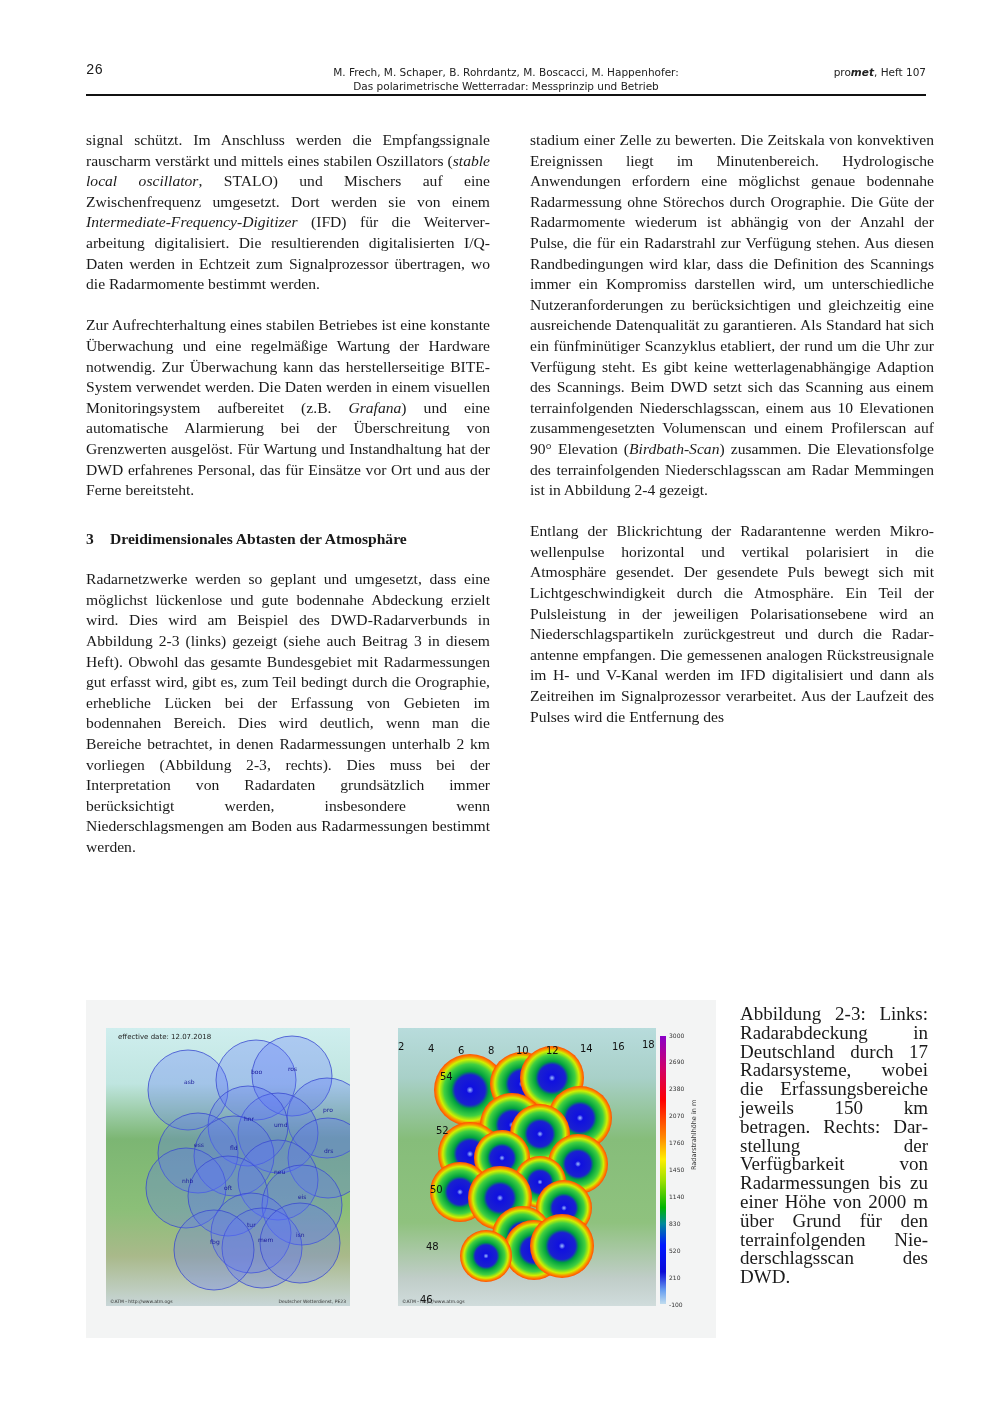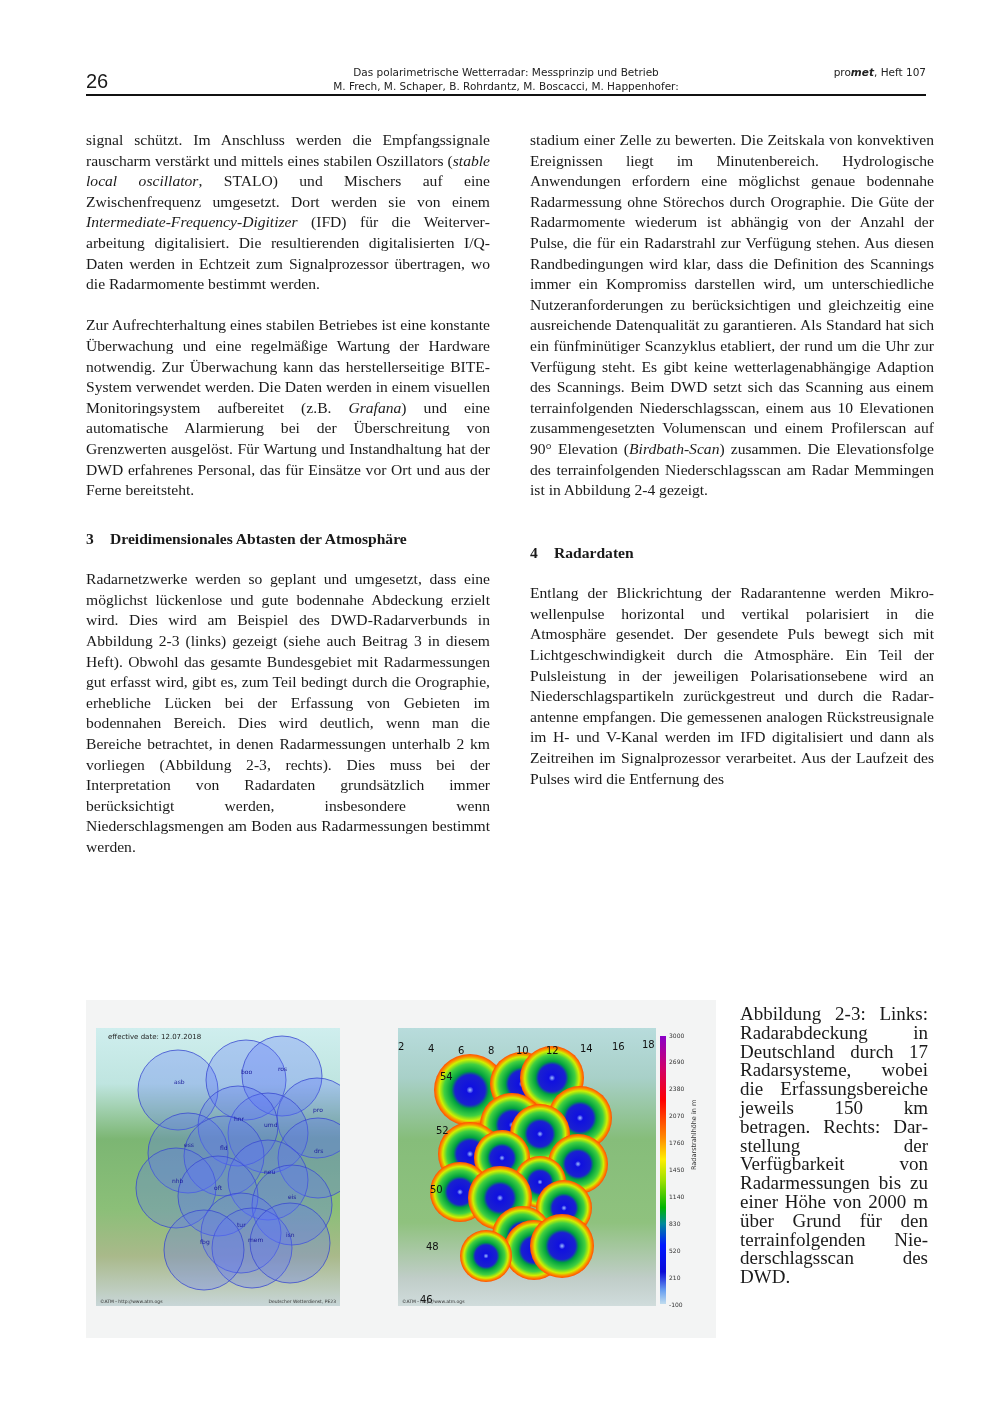--- a/index.html
+++ b/index.html
@@ -1,62 +1,61 @@
 <!DOCTYPE html>
 <html><head>
 <meta charset="utf-8">
 <style>
   html, body { margin:0; padding:0; background:#ffffff; }
   body { width:1000px; height:1414px; position:relative; overflow:hidden; font-family:"Liberation Serif", serif; color:#1a1a1a; }
   .header { position:absolute; left:86px; top:62px; width:840px; height:32px; border-bottom:2px solid #111; }
-  .page-num { position:absolute; left:0; top:8px; font-family:Liberation Sans, sans-serif; font-size:20px; }
+  .page-num { position:absolute; left:0; top:0; font-family:Liberation Mono, monospace; font-size:14px; }
   .running { position:absolute; left:0; right:0; top:3px; text-align:center; font-family:"DejaVu Sans", sans-serif; font-size:10.5px; line-height:14px; color:#222; }
   .journal { position:absolute; right:0; top:4px; font-family:"DejaVu Sans", sans-serif; font-size:10.5px; color:#222;text-align:center; }
   .journal b { font-style:italic; }
   .col { position:absolute; top:130px; width:404px; font-size:15.6px; line-height:20.6px; text-align:justify; hyphens:manual; }
   .col.left { left:86px; }
   .col.right { left:530px; }
   .col p { margin:0 0 20.6px 0; }
   .col h3 { font-size:15.6px; font-weight:bold; margin:22px 0 20px 0; line-height:20.6px; }
   .col h3 .num { display:inline-block; width:24px; }
   .figure { position:absolute; left:86px; top:1000px; width:630px; height:338px; background:#f3f4f4; }
   .map { position:absolute; top:28px; height:278px; overflow:hidden; }
-  .map.left { left:10px; width:244px; background:linear-gradient(180deg,#cfeeee 0%,#bfe5e0 20%,#7cb673 40%,#8bbf78 65%,#a9b98a 82%,#c8d6d8 100%); }
+  .map.left { left:20px; width:244px; background:linear-gradient(180deg,#cfeeee 0%,#bfe5e0 20%,#7cb673 40%,#8bbf78 65%,#a9b98a 82%,#c8d6d8 100%); }
   .map.right { left:312px; width:258px; background:linear-gradient(180deg,#b8dcdc 0%,#a8d0c8 18%,#86bd7a 40%,#8fc27e 70%,#c0cdc8 90%,#d0dcdc 100%); }
   .map svg { position:absolute; left:0; top:0; }
   .eff-date { position:absolute; left:12px; top:5px; font-family:"DejaVu Sans", sans-serif; font-size:7px; color:#222; }
   .credit { position:absolute; bottom:2px; font-family:"DejaVu Sans", sans-serif; font-size:4.5px; color:#333; }
   .colorbar { position:absolute; left:574px; top:36px; width:6px; height:268px; background:linear-gradient(180deg,#8a00c8 0%,#d0006a 12%,#ff0000 24%,#ff8a00 38%,#ffee00 46%,#9be000 54%,#00b400 64%,#008a9a 70%,#0018ff 78%,#0a0ad8 88%,#6aa0f0 95%,#c0dcee 100%); }
   .cb-labels { position:absolute; left:583px; top:32px; height:276px; width:30px; font-family:"DejaVu Sans", sans-serif; font-size:6px; color:#333; }
   .cb-labels span { position:absolute; left:0; }
   .cb-title { position:absolute; left:604px; top:170px; transform:rotate(-90deg); transform-origin:left top; font-family:"DejaVu Sans", sans-serif; font-size:6.5px; color:#333; white-space:nowrap; }
   .caption { position:absolute; left:740px; top:997px; width:188px; font-size:19px; line-height:18.8px; text-align:justify;margin-top:8px; }
 </style>
 </head>
 <body>
 
 <div class="header">
   <span class="page-num">26</span>
   <div class="running">
+    <div>M. Frech, M. Schaper, B. Rohrdantz, M. Boscacci, M. Happenhofer:</div>
     <div>Das polarimetrische Wetterradar: Messprinzip und Betrieb</div>
-    <div>M. Frech, M. Schaper, B. Rohrdantz, M. Boscacci, M. Happenhofer:</div>
   </div>
   <span class="journal"><span>pro</span><b>met</b><span>, Heft 107</span></span>
 </div>
 
 <div class="col left">
   <p><span>signal schützt. Im Anschluss werden die Empfangssignale rauscharm verstärkt und mittels eines stabilen Oszillators (</span><i>stable local oscillator</i><span>, STALO) und Mischers auf eine Zwischenfrequenz umgesetzt. Dort werden sie von einem </span><i>Intermediate-Frequency-Digitizer</i><span> (IFD) für die Weiterver­arbeitung digitalisiert. Die resultierenden digitalisierten I/Q-Daten werden in Echtzeit zum Signalprozessor über­tragen, wo die Radarmomente bestimmt werden.</span></p>
   <p><span>Zur Aufrechterhaltung eines stabilen Betriebes ist eine konstante Überwachung und eine regelmäßige Wartung der Hardware notwendig. Zur Überwachung kann das her­stellerseitige BITE-System verwendet werden. Die Daten werden in einem visuellen Monitoringsystem aufbereitet (z.B. </span><i>Grafana</i><span>) und eine automatische Alarmierung bei der Überschreitung von Grenzwerten ausgelöst. Für Wartung und Instandhaltung hat der DWD erfahrenes Personal, das für Einsätze vor Ort und aus der Ferne bereitsteht.</span></p>
   <h3 style="margin-top:28px;"><span class="num">3</span><span>Dreidimensionales Abtasten der Atmosphäre</span></h3>
   <p>Radarnetzwerke werden so geplant und umgesetzt, dass eine möglichst lückenlose und gute bodennahe Abdeckung erzielt wird. Dies wird am Beispiel des DWD-Radar­verbunds in Abbildung 2-3 (links) gezeigt (siehe auch Beitrag 3 in diesem Heft). Obwohl das gesamte Bundesge­biet mit Radarmessungen gut erfasst wird, gibt es, zum Teil bedingt durch die Orographie, erhebliche Lücken bei der Erfassung von Gebieten im bodennahen Bereich. Dies wird deutlich, wenn man die Bereiche betrachtet, in denen Radar­messungen unterhalb 2 km vorliegen (Abbildung 2-3, rechts). Dies muss bei der Interpretation von Radardaten grundsätzlich immer berücksichtigt werden, insbesondere wenn Niederschlagsmengen am Boden aus Radarmessun­gen bestimmt werden.</p>
 </div>
 
 <div class="col right">
   <p><span>stadium einer Zelle zu bewerten. Die Zeitskala von konvektiven Ereignissen liegt im Minutenbereich. Hydro­logische Anwendungen erfordern eine möglichst genaue bodennahe Radarmessung ohne Störechos durch Orogra­phie. Die Güte der Radarmomente wiederum ist abhängig von der Anzahl der Pulse, die für ein Radarstrahl zur Ver­fügung stehen. Aus diesen Randbedingungen wird klar, dass die Definition des Scannings immer ein Kompromiss darstellen wird, um unterschiedliche Nutzeranforderungen zu berücksichtigen und gleichzeitig eine ausreichende Datenqualität zu garantieren. Als Standard hat sich ein fünfminütiger Scanzyklus etabliert, der rund um die Uhr zur Verfügung steht. Es gibt keine wetterlagenabhängige Adaption des Scannings. Beim DWD setzt sich das Scan­ning aus einem terrainfolgenden Niederschlagsscan, einem aus 10 Elevationen zusammengesetzten Volumenscan und einem Profilerscan auf 90° Elevation (</span><i>Birdbath-Scan</i><span>) zu­sammen. Die Elevationsfolge des terrainfolgenden Nieder­schlagsscan am Radar Memmingen ist in Abbildung 2-4 gezeigt.</span></p>
-  <h3 style="margin-top:42px;"><span class="num">4</span><span>Radardaten</span></h3>
   <p>Entlang der Blickrichtung der Radarantenne werden Mikro­wellenpulse horizontal und vertikal polarisiert in die Atmosphäre gesendet. Der gesendete Puls bewegt sich mit Lichtgeschwindigkeit durch die Atmosphäre. Ein Teil der Pulsleistung in der jeweiligen Polarisationsebene wird an Niederschlagspartikeln zurückgestreut und durch die Radar­antenne empfangen. Die gemessenen analogen Rück­streusignale im H- und V-Kanal werden im IFD digitali­siert und dann als Zeitreihen im Signalprozessor verar­beitet. Aus der Laufzeit des Pulses wird die Entfernung des</p>
 </div>
 
 <div class="figure">
   <div class="map left">
     <svg width="300" height="278" viewBox="0 0 300 278">
       <g fill="rgba(90,110,255,0.28)" stroke="#3a4ad0" stroke-width="0.8">
         <circle cx="82" cy="62" r="40"></circle>
           <circle cx="150" cy="52" r="40"></circle>
           <circle cx="186" cy="48" r="40"></circle>

